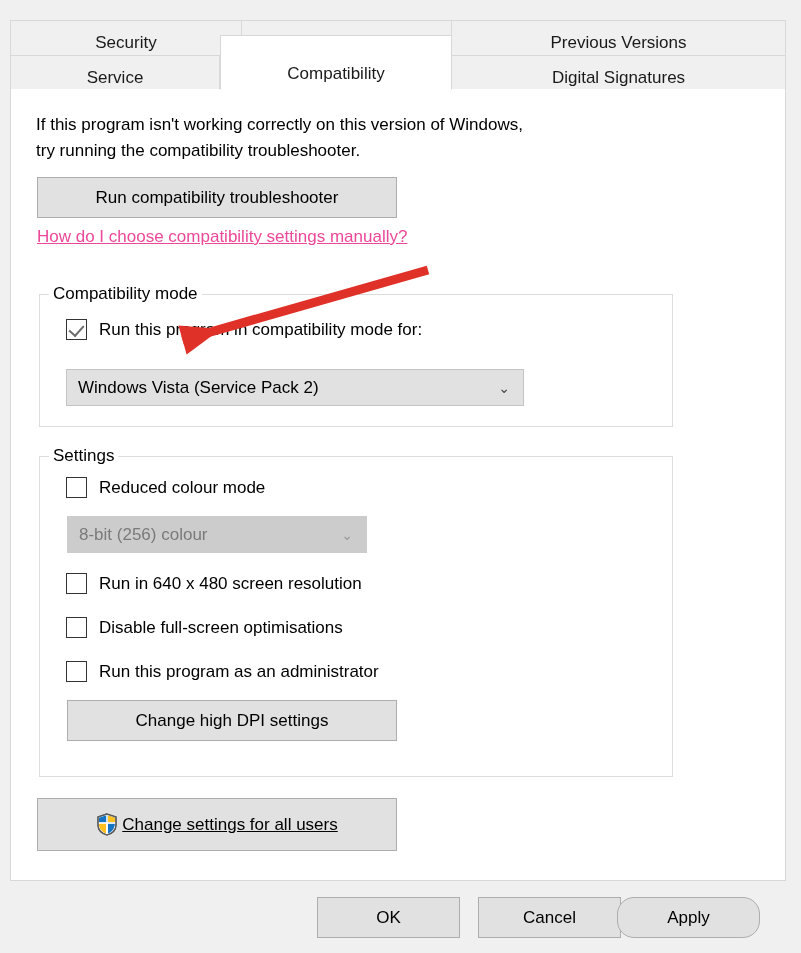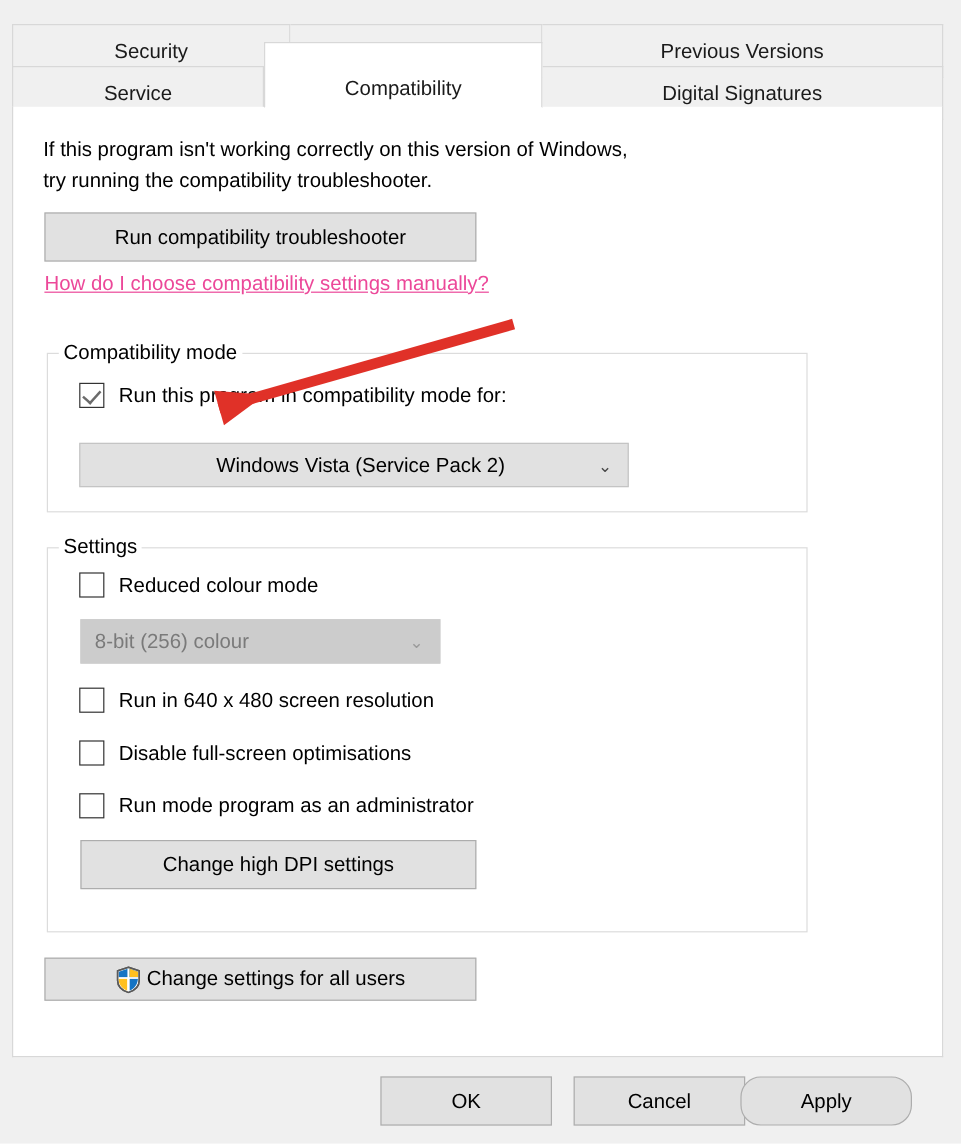--- a/index.html
+++ b/index.html
@@ -186,32 +186,33 @@
     color: #4a4a4a;
     font-size: 14px;
   }
   .combo.disabled {
     background: #cccccc;
     border-color: #cccccc;
     color: #7a7a7a;
   }
   .combo.disabled .chev { color: #9a9a9a; }
 
-  .combo-os { left: 26px; top: 74px; width: 458px; height: 37px; justify-content: center; }
+  .combo-os { left: 26px; top: 74px; width: 458px; height: 37px; }
   .combo-colour { left: 27px; top: 59px; width: 300px; height: 37px; }
 
   
   .btn-allusers {
     position: absolute;
     left: 26px;
     top: 709px;
     width: 360px;
-    height: 36px;
+    height: 53px;
     justify-content: center;
     gap: 0px;
+    text-decoration: underline;
   }
   .shield {
     width: 22px;
     height: 23px;
     flex: none;
     margin-right: 4px;
   }
 
   
   .btn-bottom {
@@ -309,21 +310,21 @@
       <span class="cb-label">Run in 640 x 480 screen resolution</span>
     </div>
 
     <div class="cb-row" style="left:26px; top:160px;">
       <div class="cbox"></div>
       <span class="cb-label">Disable full-screen optimisations</span>
     </div>
 
     <div class="cb-row" style="left:26px; top:204px;">
       <div class="cbox"></div>
-      <span class="cb-label">Run mode program as an administrator</span>
+      <span class="cb-label">Run this program as an administrator</span>
     </div>
 
     <div class="btn" style="position:absolute; left:27px; top:243px; width:330px; height:41px;">
       <span>Change high DPI settings</span>
     </div>
   </div>
 
   <div class="btn btn-allusers">
     <span class="shield">
       <svg width="22" height="23" viewBox="0 0 22 23">

